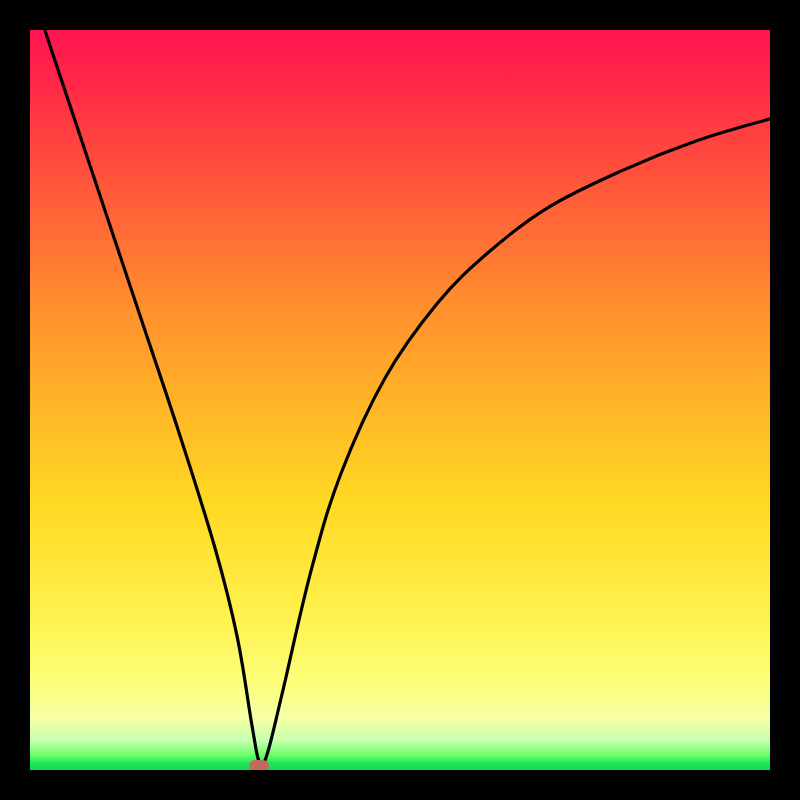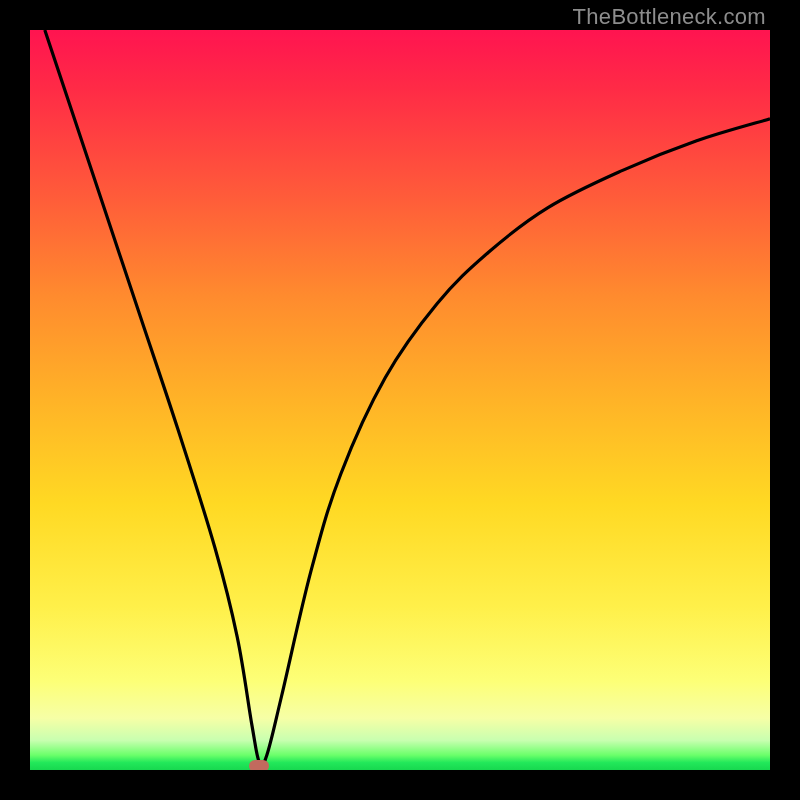--- a/index.html
+++ b/index.html
@@ -75,14 +75,13 @@
   <div class="plot-area">
     <div class="gradient-bg"></div>
 
     <svg class="curve" viewBox="0 0 740 740" preserveAspectRatio="none">
       <path id="curve-path" fill="none" stroke-width="3.2" stroke="#000000" d="M 14.8,0 C 18.796,11.988000000000003 26.344,34.63200000000002 37,66.60000000000002 C 47.656,98.56800000000003 60.68,137.64000000000001 74,177.60000000000002 C 87.32,217.56000000000003 97.68,248.64000000000004 111,288.6 C 124.32,328.56 134.68,358.308 148,399.59999999999997 C 161.32,440.89199999999994 174.344,480.704 185,518 C 195.656,555.296 200.54000000000002,574.832 207.20000000000002,606.8 C 213.86,638.7679999999999 218.004,672.956 222,695.6 C 225.996,718.244 226.736,727.272 229.4,732.6 C 232.06400000000002,737.928 232.804,737.1880000000001 236.8,725.2 C 240.79600000000002,713.212 243.60800000000003,699.3 251.60000000000002,666 C 259.59200000000004,632.7 270.544,580.1600000000001 281.2,540.2 C 291.856,500.24000000000007 297.48,478.632 310.8,444 C 324.12,409.368 337.88399999999996,378.4359999999999 355.2,347.79999999999995 C 372.516,317.164 388.35200000000003,296.444 407.00000000000006,273.8 C 425.6480000000001,251.156 438.82000000000005,239.316 458.8,222 C 478.78,204.684 494.024,192.25200000000004 518,177.60000000000002 C 541.976,162.948 565.36,152.5879999999999 592,140.5999999999999 C 618.64,128.6119999999999 639.36,120.32399999999998 666,111 C 692.64,101.67600000000002 726.68,92.79599999999996 740,88.79999999999995"></path>
     </svg>
 
     <div class="marker" id="min-marker" style="background: rgb(194, 106, 94); left: 229.4px; top: 736.3px;"></div>
   </div>
 
-  <div class="watermark">TheBottleneck.com</div>
 </div>
 
 </body></html>

